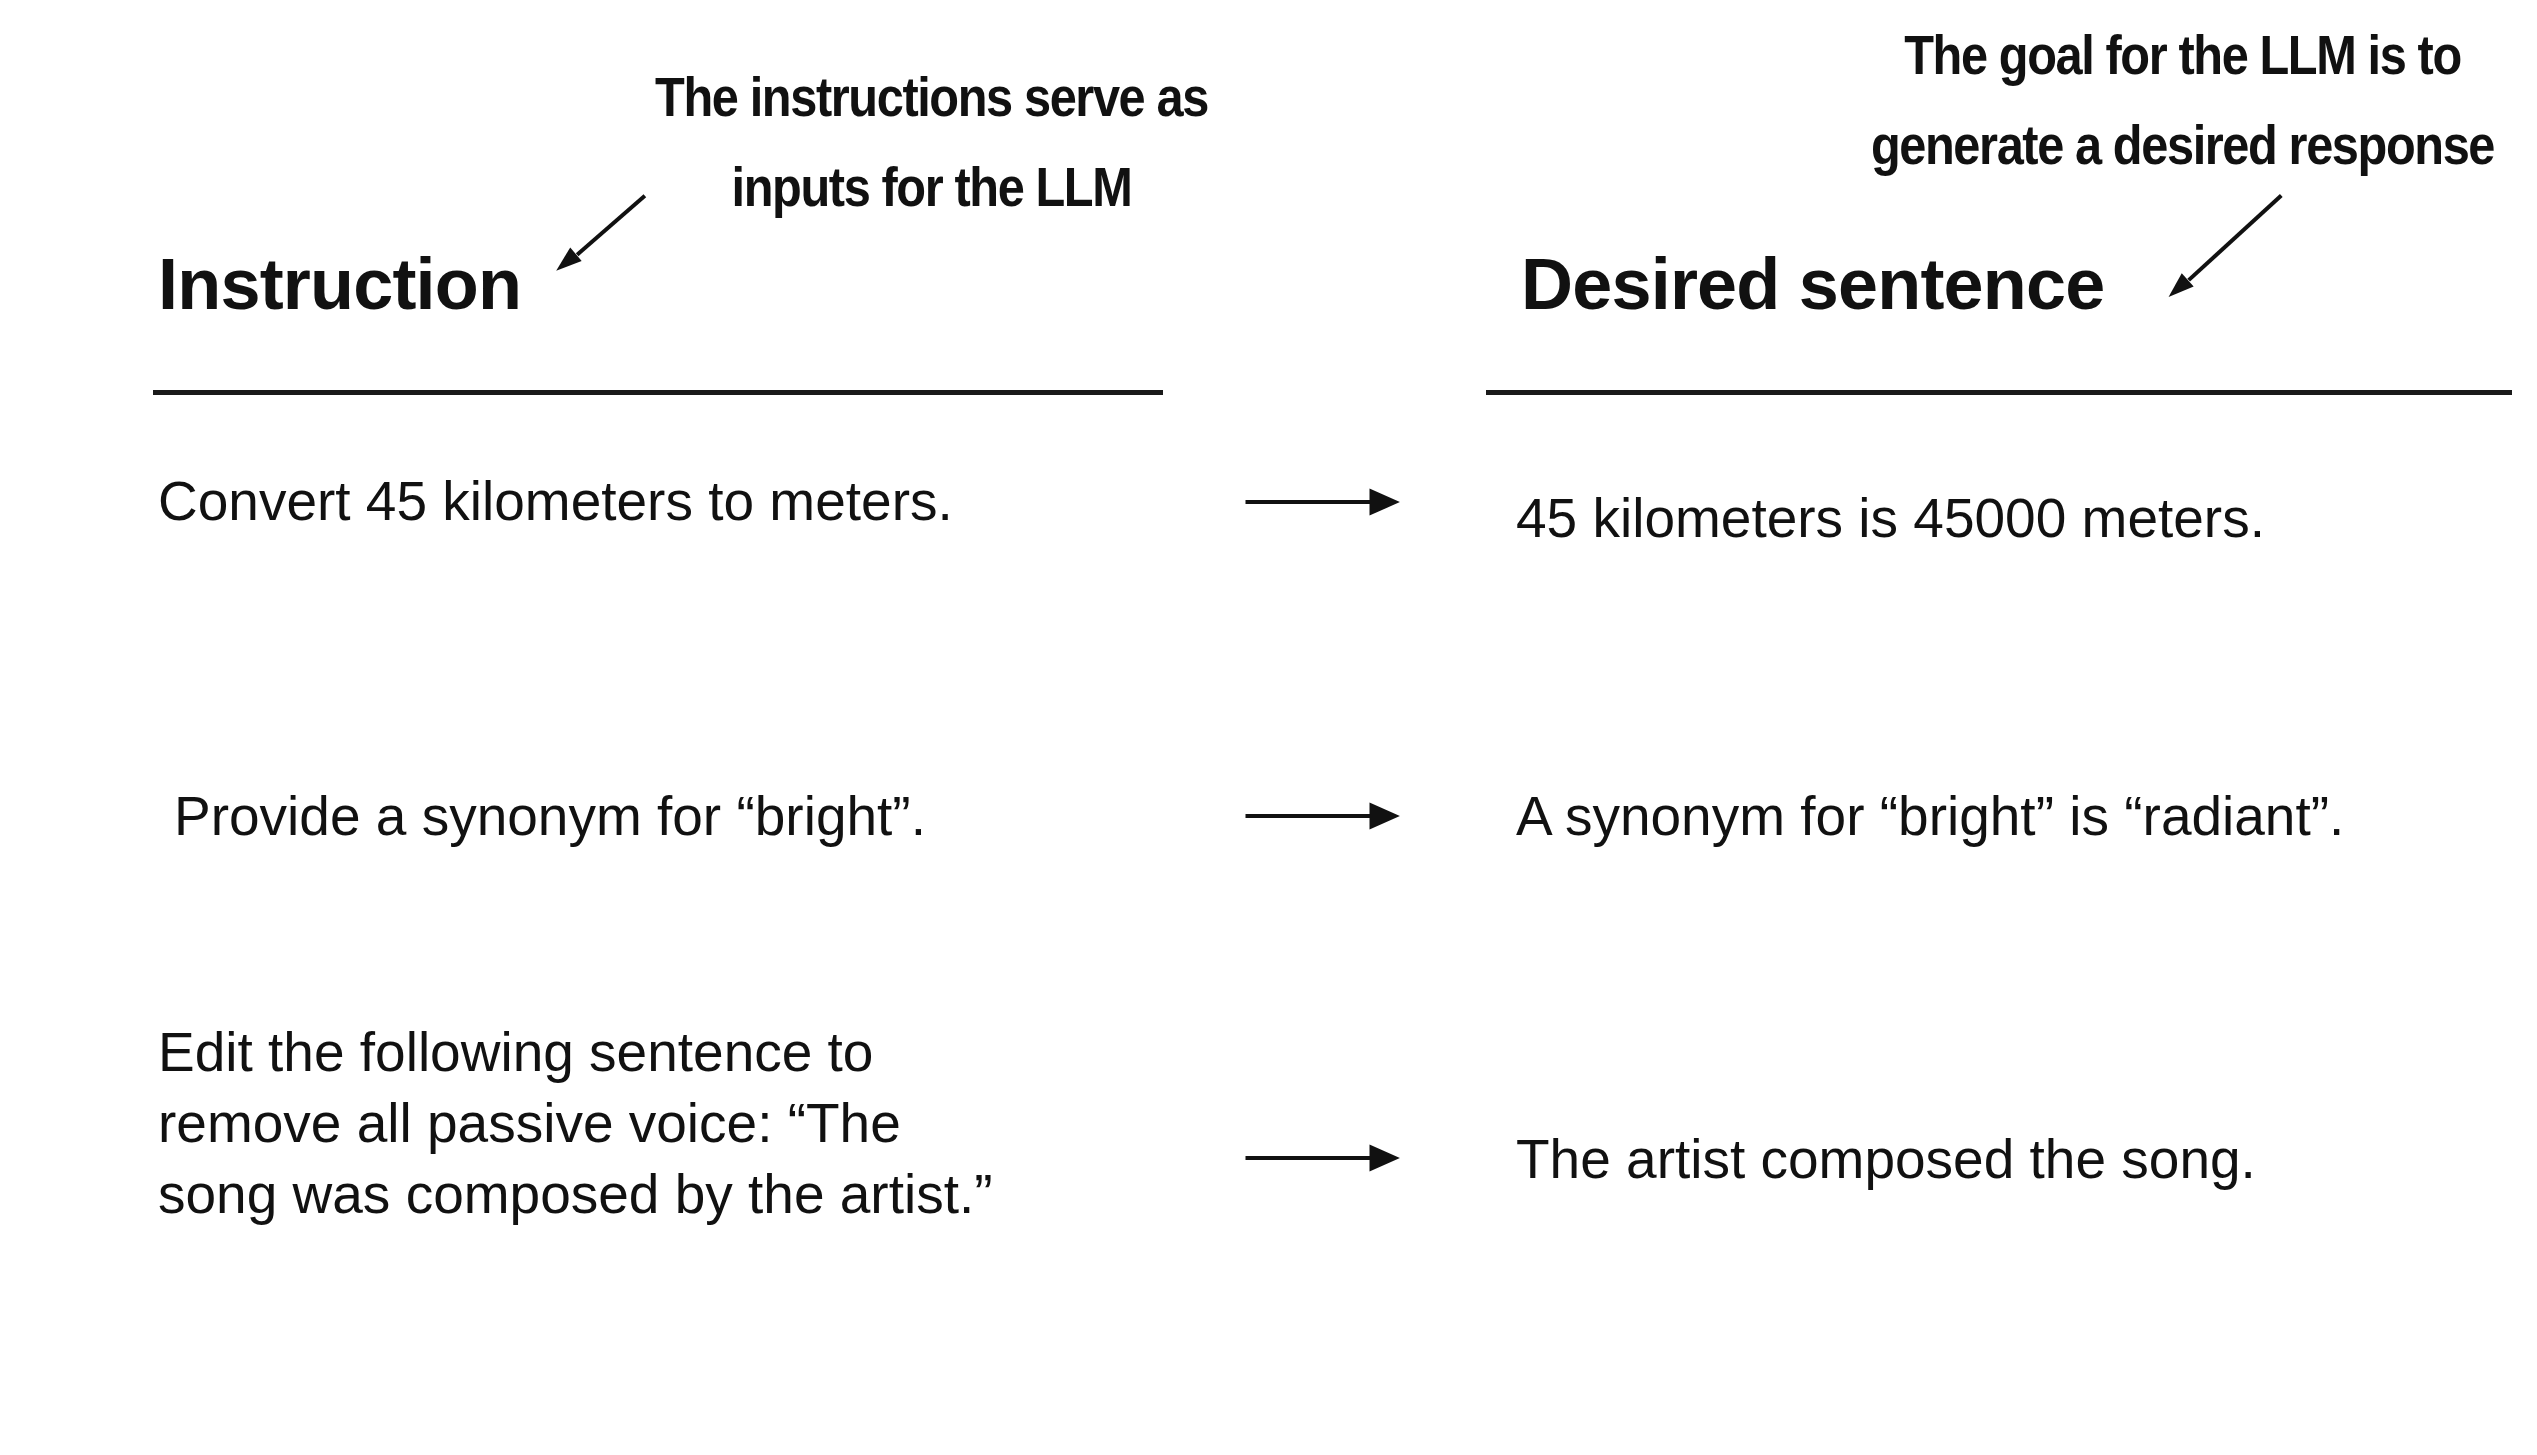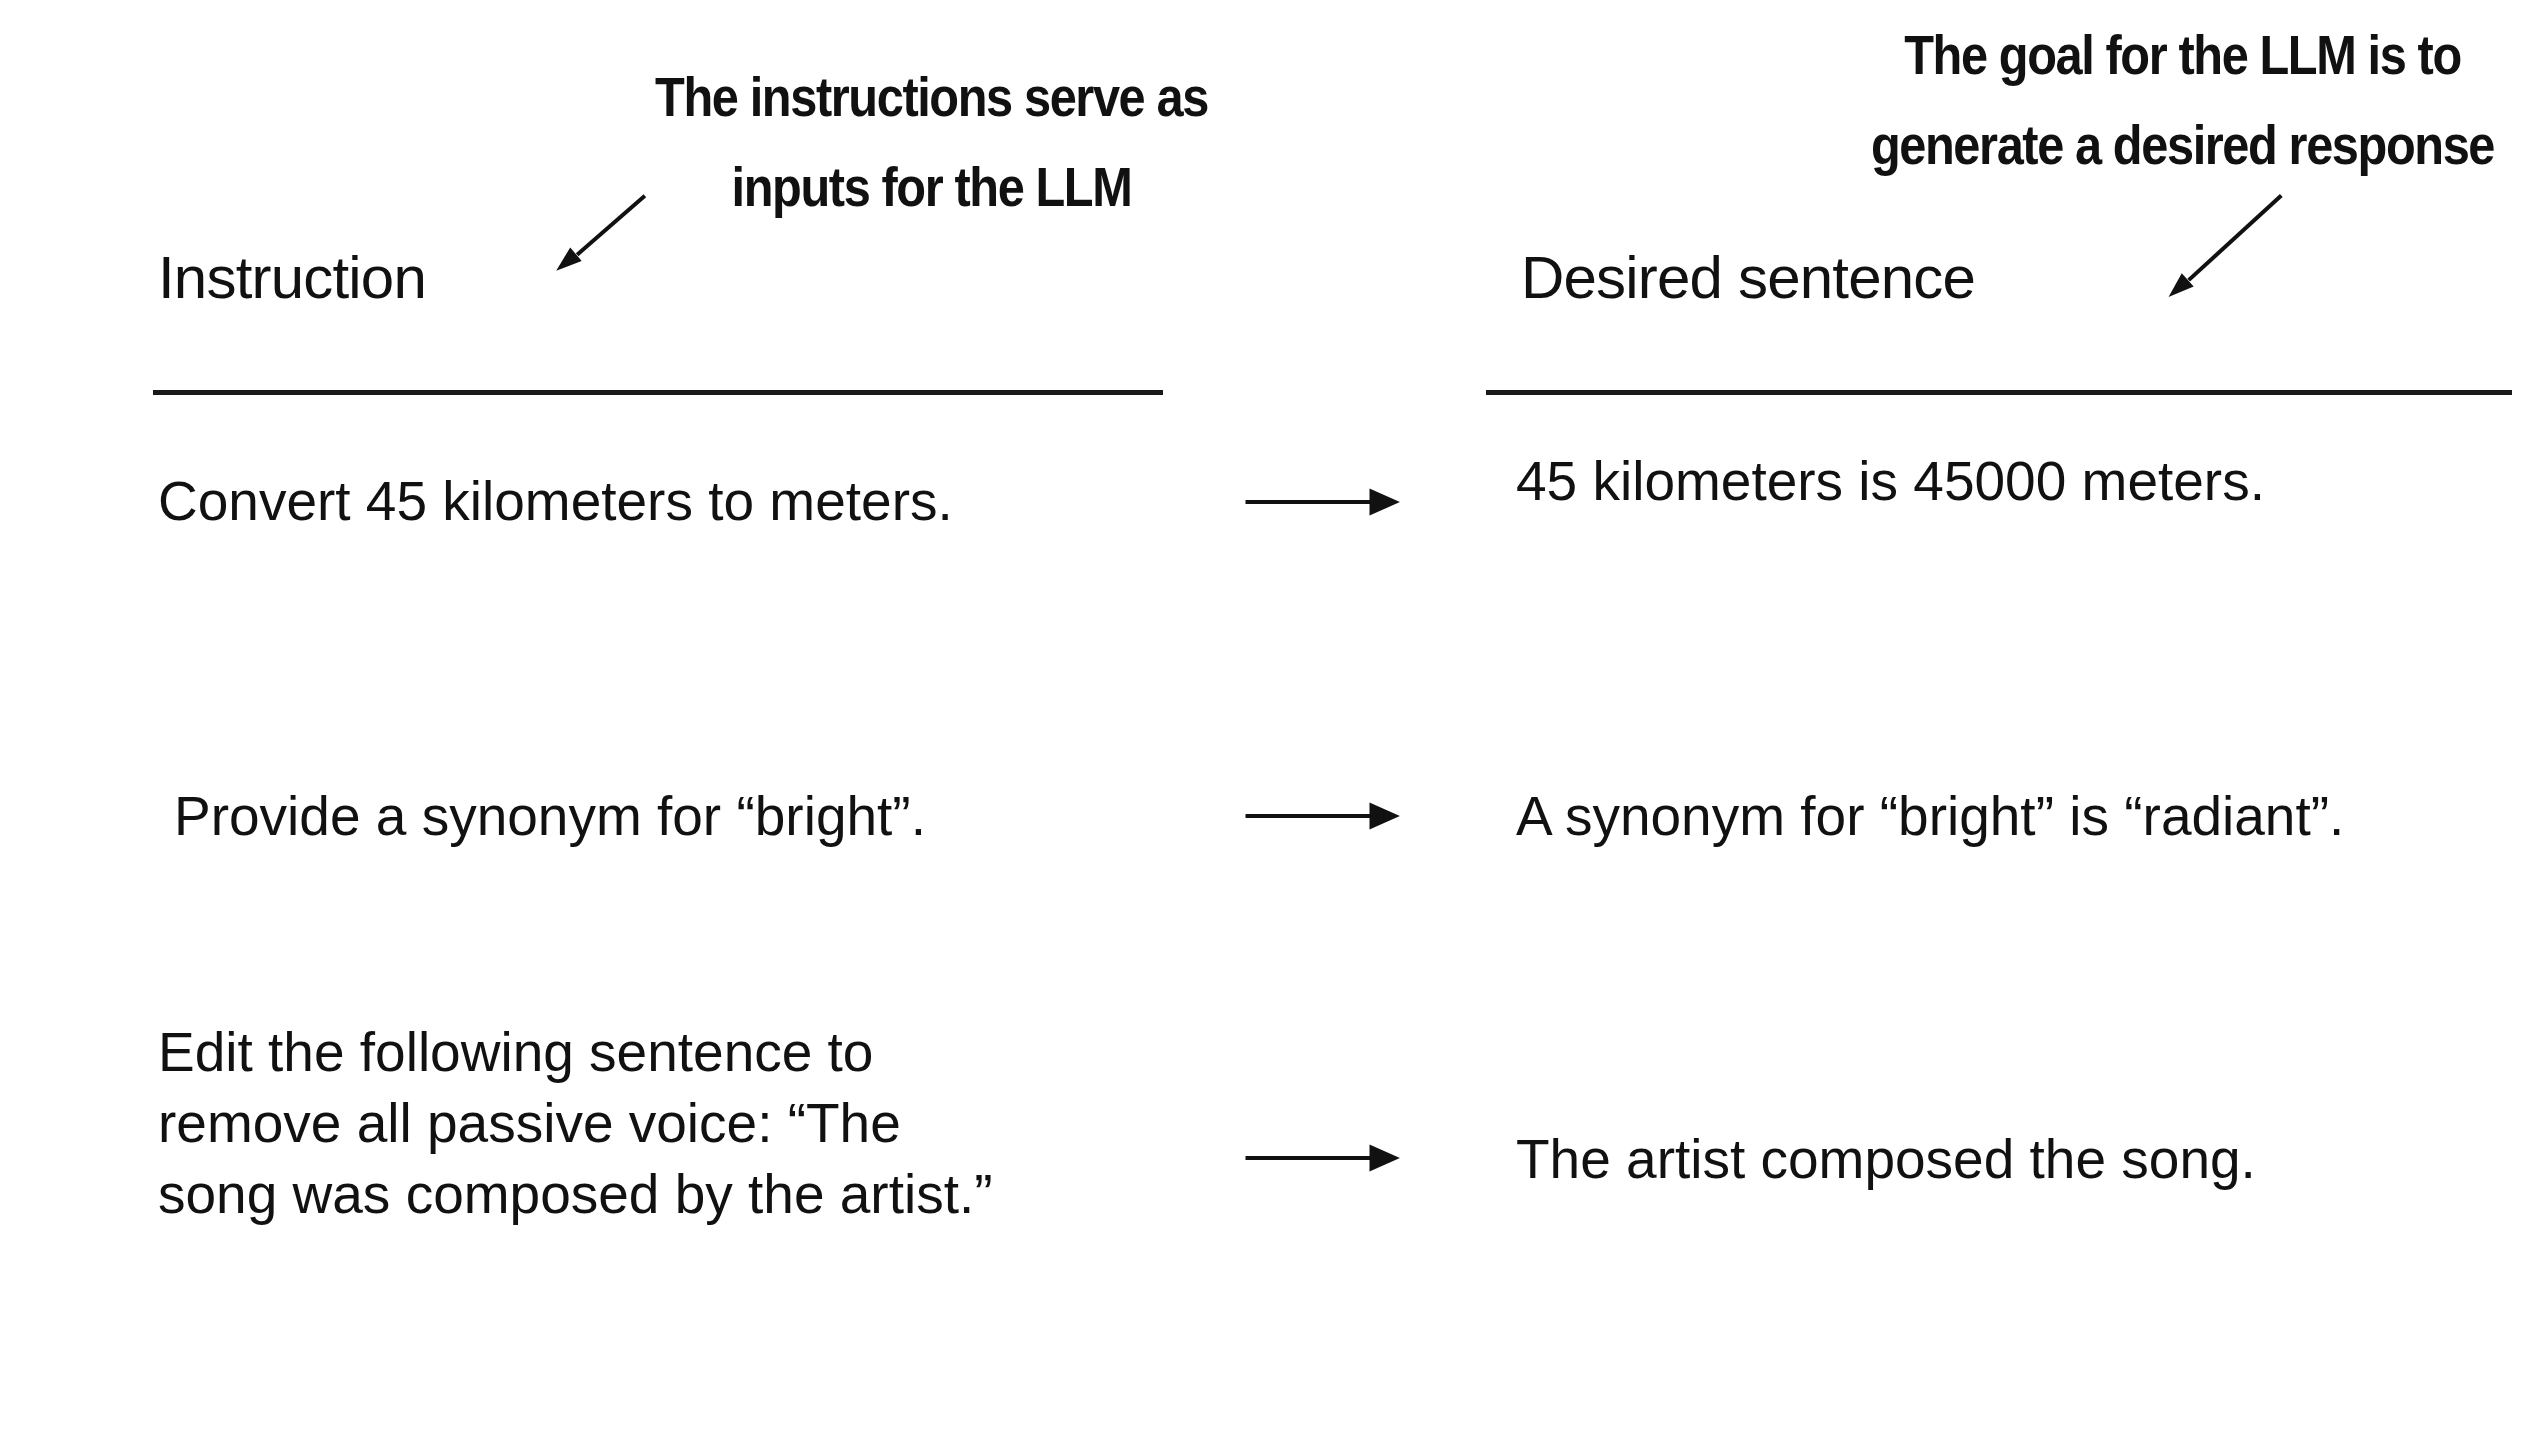--- a/index.html
+++ b/index.html
@@ -25,22 +25,22 @@
     text-align: center;
     transform: scaleX(0.87);
     transform-origin: center top;
     white-space: nowrap;
   }
   .ann-left  { left: 524px;  top: 52px;  width: 815px; }
   .ann-right { left: 1775px; top: 9.7px;  width: 815px; }
   .col-header {
     position: absolute;
     top: 248px;
-    font-weight: normal;
-    font-size: 60px;
+    font-weight: bold;
+    font-size: 72px;
     line-height: 1;
     letter-spacing: -0.8px;
     white-space: nowrap;
   }
   .col-header.left  { left: 158px; }
   .col-header.right { left: 1521px; }
   .rule {
     position: absolute;
     top: 390px;
     height: 4.8px;
@@ -48,21 +48,21 @@
   }
   .rule.left  { left: 153px;  width: 1010px; }
   .rule.right { left: 1486px; width: 1026px; }
   .cell {
     position: absolute;
     font-size: 55px;
     line-height: 71px;
     white-space: pre-line;
   }
   .r1L { left: 158px;  top: 466px;  width: 1016px; }
-  .r1R { left: 1516px; top: 446px;  width: 1016px; }
+  .r1R { left: 1516px; top: 483px;  width: 1016px; }
   .r2L { left: 166px;  top: 781px;  width: 1016px; margin-left: 8px; }
   .r2R { left: 1516px; top: 781px;  width: 1049px; }
   .r3L { left: 158px;  top: 1017px; width: 1016px; }
   .r3R { left: 1516px; top: 1124px; width: 1016px; }
   .arrow-svg { position: absolute; overflow: visible; }
   .row-arrow-1 { left: 1241px; top: 478px; }
   .row-arrow-2 { left: 1241px; top: 792px; }
   .row-arrow-3 { left: 1241px; top: 1134px; }
   .ann-arrow-left  { left: 532px;  top: 186px; }
   .ann-arrow-right { left: 2146px; top: 181px; }

